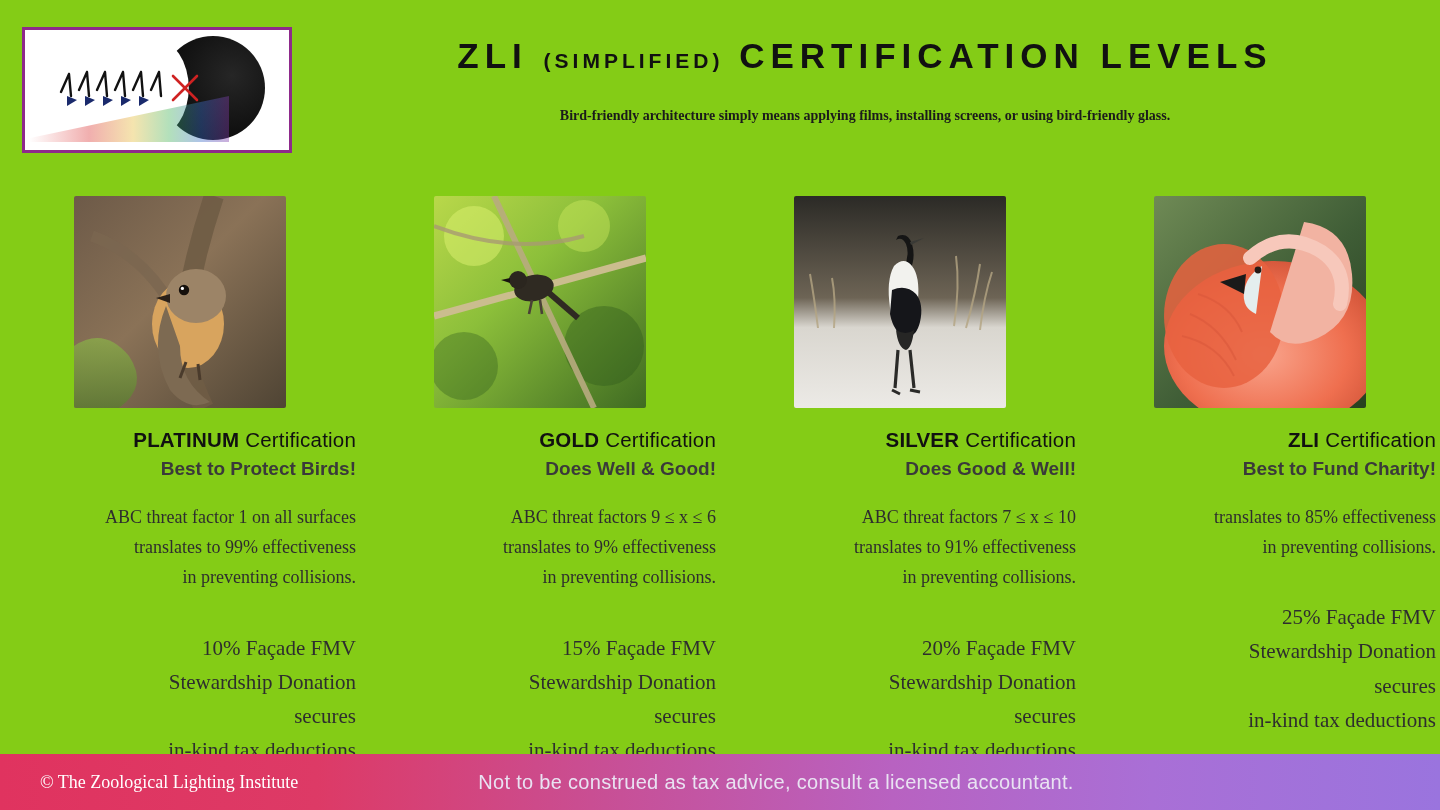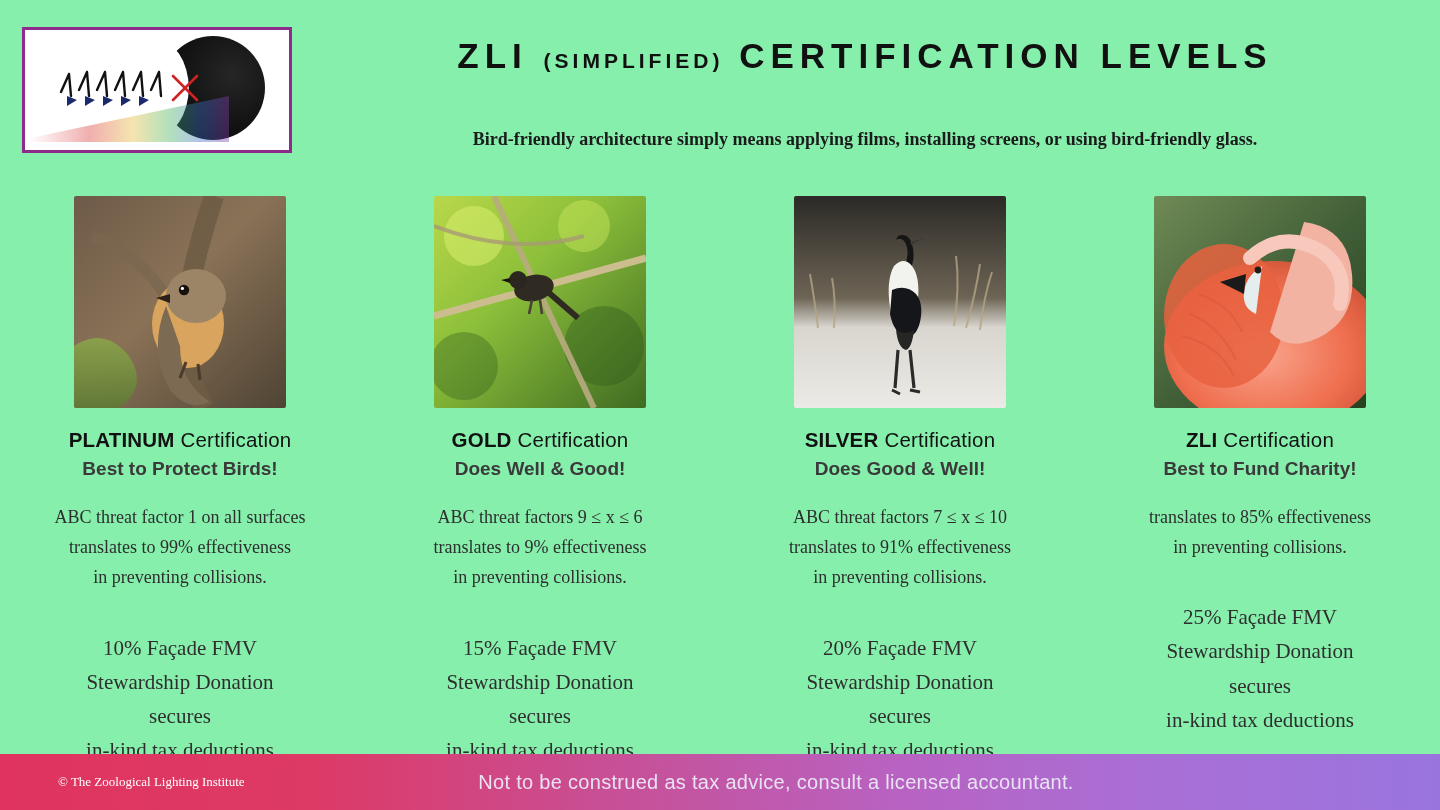--- a/index.html
+++ b/index.html
@@ -6,21 +6,21 @@
   html, body {
     margin: 0; padding: 0;
     width: 1440px; height: 810px;
     background: #ffffff;
     font-family: "Liberation Serif", serif;
     overflow: hidden;
   }
   #page {
     position: relative;
     width: 1440px; height: 810px;
-    background: #86efac;
+    background: #84cc16;
   }
 
   
   .header {
     position: absolute;
     top: 0; left: 0;
     width: 1440px; height: 168px;
   }
   .logo-box {
     position: absolute;
@@ -82,38 +82,37 @@
     font-size: 21px;
     letter-spacing: 4px;
   }
   .header-sub {
     position: absolute;
     left: 310px; top: 108px;
     width: 1110px;
     text-align: center;
     font-family: "Liberation Serif", serif;
     font-weight: bold;
-    font-size: 18px;
+    font-size: 14px;
     color: #1b1b1b;
     white-space: nowrap;
-    margin-top: 21px;
   }
 
   
   .columns {
     position: absolute;
     top: 196px; left: 0;
     width: 1440px; height: 560px;
     display: flex;
   }
   .col {
     position: relative;
     width: 352px;
     margin: 0 4px;
-    text-align: center;
+    text-align: right;
   }
   .photo {
     width: 212px; height: 212px;
     margin: 0 auto;
     border-radius: 2px;
     overflow: hidden;
     position: relative;
   }
   .photo svg { display: block; width: 100%; height: 100%; }
 
@@ -153,23 +152,23 @@
   .footer {
     position: absolute;
     left: 0; bottom: 0;
     width: 1440px; height: 56px;
     background: linear-gradient(90deg, #e0335f 0%, #dd3a66 22%, #c84f95 42%, #b862c1 62%, #a96fd6 80%, #9a74de 100%);
     display: flex;
     align-items: center;
   }
   .footer-left {
     font-family: "Liberation Serif", serif;
-    font-size: 13px;
+    font-size: 18px;
     color: #ffffff;
-    padding-left: 58px;
+    padding-left: 40px;
     white-space: nowrap;
   }
   .footer-right {
     position: absolute;
     left: 0; right: 0;
     text-align: center;
     font-family: "Liberation Sans", sans-serif;
     font-size: 20px;
     color: #e9e2f2;
     letter-spacing: .3px;

